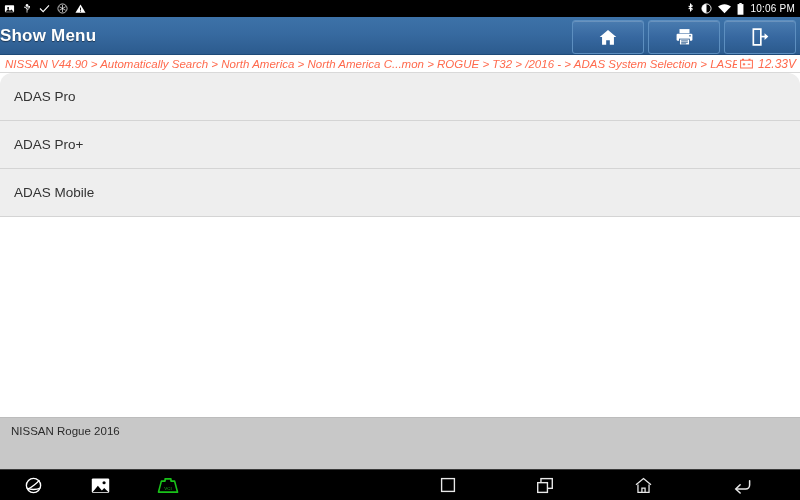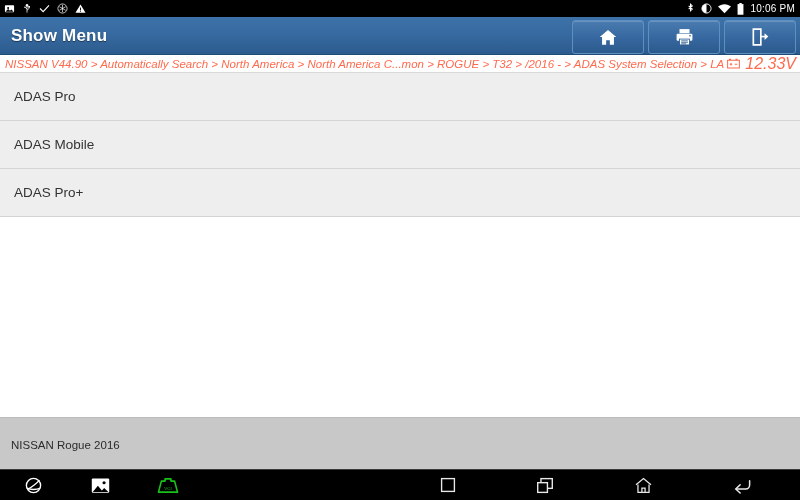--- a/index.html
+++ b/index.html
@@ -25,21 +25,21 @@
 
   
   .titlebar{
     height:38px;flex:0 0 auto;position:relative;
     background:linear-gradient(to bottom,#3d72a8 0%,#376aa0 45%,#2c5b8e 100%);
     border-bottom:1px solid #1e4a78;
     display:flex;align-items:center;box-sizing:border-box;
   }
   .title-text{
     color:#ffffff;font-size:17px;font-weight:bold;
-    padding-left:11px;text-shadow:0 1px 1px rgba(0,0,0,.45);
+    text-shadow:0 1px 1px rgba(0,0,0,.45);
     letter-spacing:.2px;
   }
   .tb-buttons{position:absolute;right:4px;top:3px;display:flex;gap:4px;}
   .tb-btn{
     width:70px;height:32px;border-radius:3px;
     background:linear-gradient(to bottom,#4a7cb0 0%,#3768a0 50%,#2b5a8d 100%);
     border:1px solid #5d8fc0;
     box-shadow:inset 0 1px 0 rgba(255,255,255,.18);
     display:flex;align-items:center;justify-content:center;
     cursor:pointer;
@@ -51,37 +51,37 @@
     height:18px;flex:0 0 auto;background:#ffffff;
     display:flex;align-items:center;justify-content:space-between;
     padding:0 4px 0 5px;box-sizing:border-box;
     border-bottom:1px solid #d9d9d9;
   }
   .crumbs{
     color:#ff6a4d;font-size:11.5px;font-style:italic;
     white-space:nowrap;overflow:hidden;
   }
   .volt-wrap{display:flex;align-items:center;flex:0 0 auto;padding-left:3px;}
-  .volt-text{color:#ff6a4d;font-size:16px;font-style:italic;margin-left:5px;}
-
-  
-  .content{flex:1 1 auto;background:#ffffff;overflow:hidden;}
+  .volt-text{color:#ff6a4d;font-size:12px;font-style:italic;margin-left:5px;}
+
+  
+  .content{flex:1 1 auto;background:#ffffff;overflow:hidden;border-radius:12px;}
   .menu-list{width:100%;}
   .menu-item{
     height:48px;background:#eeeeee;border-bottom:1px solid #d4d4d4;
     display:flex;align-items:center;padding-left:14px;box-sizing:border-box;
     cursor:pointer;
   }
   .menu-item .label{font-size:13.5px;color:#333333;}
 
   
   .footer{
     flex:0 0 auto;height:52px;background:#c8c8c8;
     border-top:1px solid #bcbcbc;
-    padding:19px 0 0 11px;box-sizing:border-box;
+    padding:5px 0 0 11px;box-sizing:border-box;
   }
   .footer .line{font-size:11.5px;color:#2b2b2b;line-height:16px;}
 
   
   .navbar{
     flex:0 0 auto;height:31px;background:#000000;
     display:flex;align-items:center;box-sizing:border-box;
     border-top:1px solid #3a3a3a;
   }
   .nav-left{display:flex;align-items:center;width:50%;}
@@ -212,24 +212,24 @@
       <span class="volt-text">12.33V</span>
     </div>
   </div>
 
   <div class="content">
     <div class="menu-list">
       <div class="menu-item">
         <span class="label">ADAS Pro</span>
       </div>
       <div class="menu-item">
+        <span class="label">ADAS Pro+</span>
+      </div>
+      <div class="menu-item">
         <span class="label">ADAS Mobile</span>
-      </div>
-      <div class="menu-item">
-        <span class="label">ADAS Pro+</span>
       </div>
     </div>
   </div>
 
   <div class="footer">
     <div class="line">NISSAN Rogue 2016</div>
   </div>
 
   <div class="navbar">
     <div class="nav-left">

